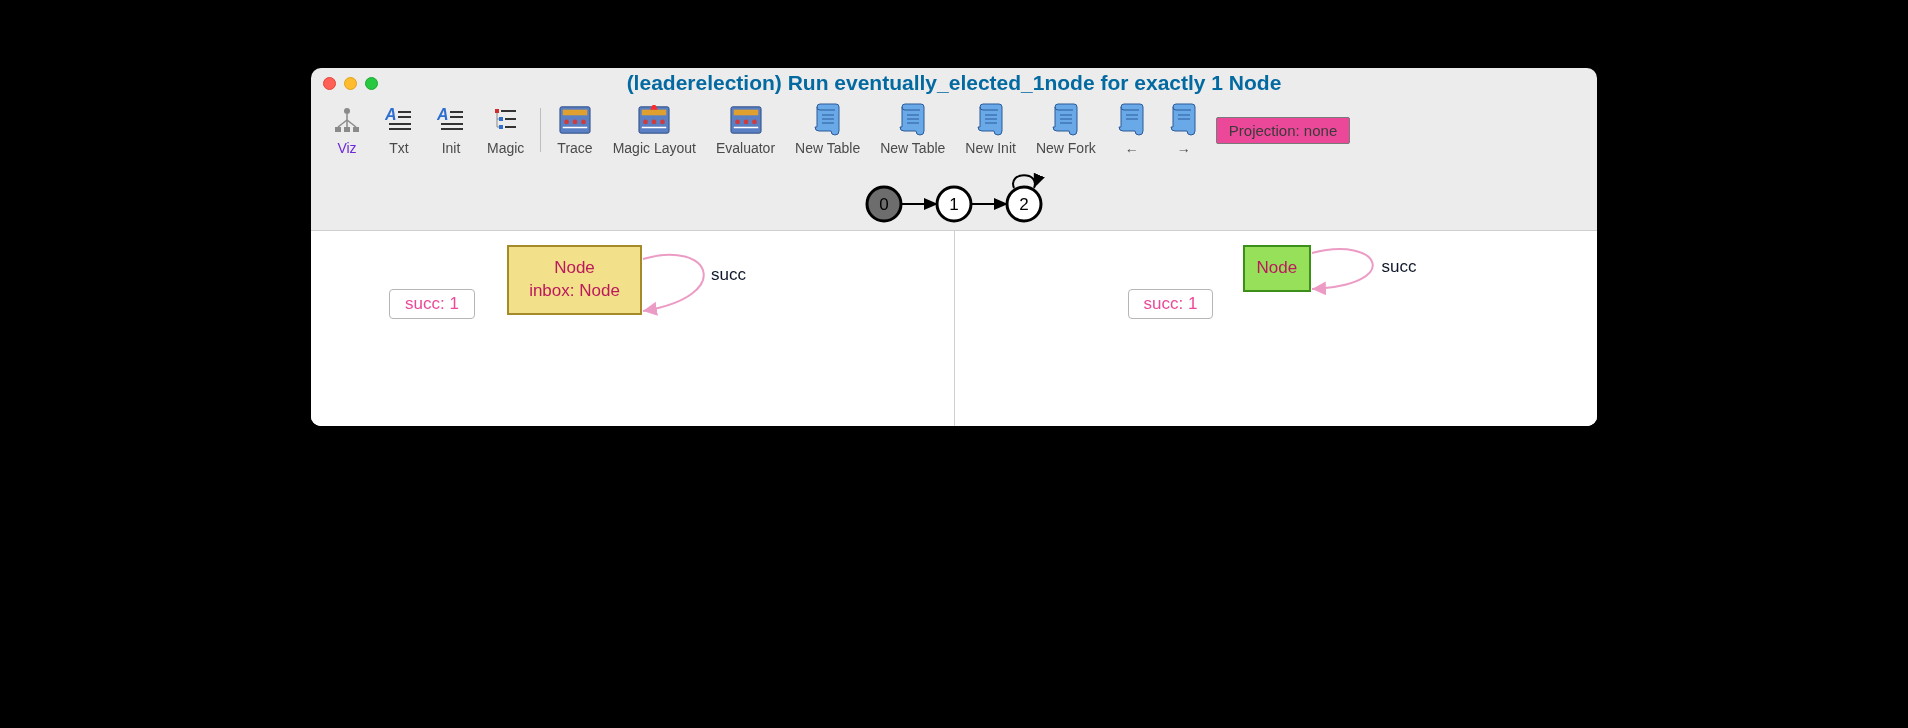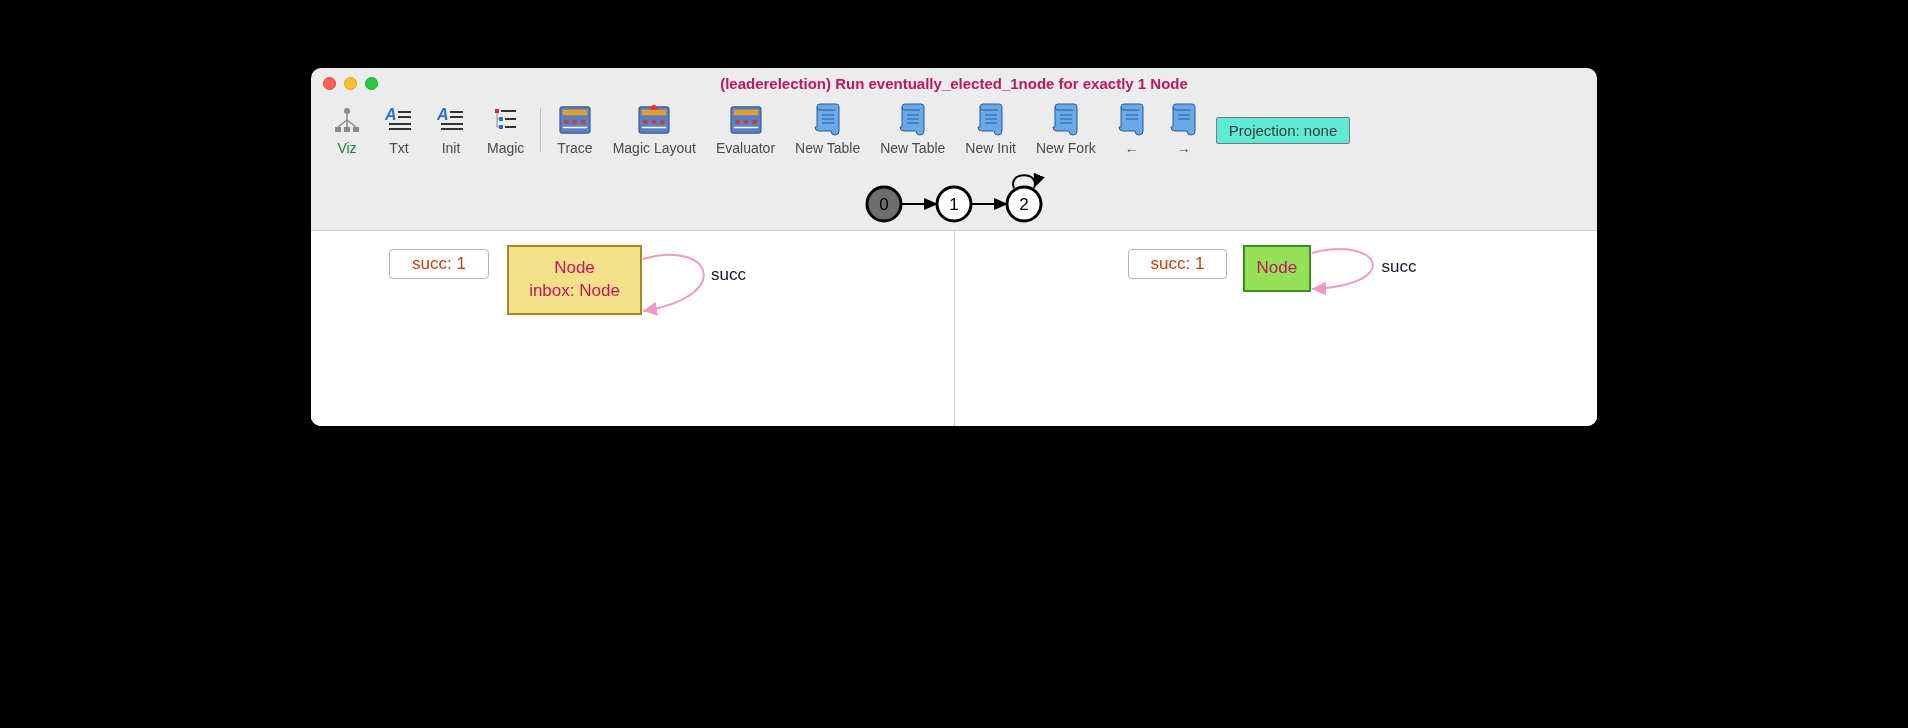--- a/index.html
+++ b/index.html
@@ -37,56 +37,56 @@
     left: 12px;
   }
   .dot { width: 13px; height: 13px; border-radius: 50%; }
   .dot.red { background: #ff5f57; border:1px solid #e24238;}
   .dot.yellow { background: #febc2e; border:1px solid #e1a117;}
   .dot.green { background: #28c840; border:1px solid #1fa72f;}
   .title {
     flex: 1;
     text-align: center;
     font-weight: 600;
-    font-size: 15px;
-    color: #be185d;
+    font-size: 21px;
+    color: #0369a1;
   }
   .toolbar {
     display: flex;
     align-items: center;
     padding: 6px 10px 10px 10px;
     gap: 0;
   }
   .tbitem {
     display: flex;
     flex-direction: column;
     align-items: center;
     gap: 4px;
     padding: 0 10px;
     font-size: 14px;
     color: #4a4a4a;
     cursor: pointer;
   }
-  .tbitem.active { color: #15803d; }
+  .tbitem.active { color: #6d28d9; }
   .tb-icon {
     width: 32px;
     height: 32px;
     display: flex;
     align-items: center;
     justify-content: center;
   }
   .sep {
     width: 1px;
     height: 44px;
     background: #bdbdbd;
     margin: 0 6px;
   }
   .proj-box {
     border: 1px solid #7a7a7a;
-    background: #5eead4;
+    background: #ec4899;
     padding: 4px 12px;
     font-size: 15px;
     color: #3a3a3a;
     margin-left: 6px;
     border-radius: 2px;
   }
   .trace-strip {
     height: 64px;
     display: flex;
     justify-content: center;
@@ -101,26 +101,27 @@
   }
   .pane {
     flex: 1;
     position: relative;
     background: #fff;
   }
   .pane + .pane { border-left: 1px solid #cfcfcf; }
   .succ-badge {
     border: 1px solid #b6b6b6;
     border-radius: 4px;
-    padding: 4px 22px;
-    color: #c2410c;
+    padding: 4px 15px;
+    color: #ec4899;
     background: #fff;
     font-size: 17px;
     font-weight: 500;
     display: inline-block;
+    margin-top: 40px;
   }
   .node-box {
     border: 2px solid #a58a2a;
     background: #f2e08a;
     padding: 10px 14px;
     text-align: center;
     font-size: 17px;
     color: #be185d;
     line-height: 1.35;
   }

